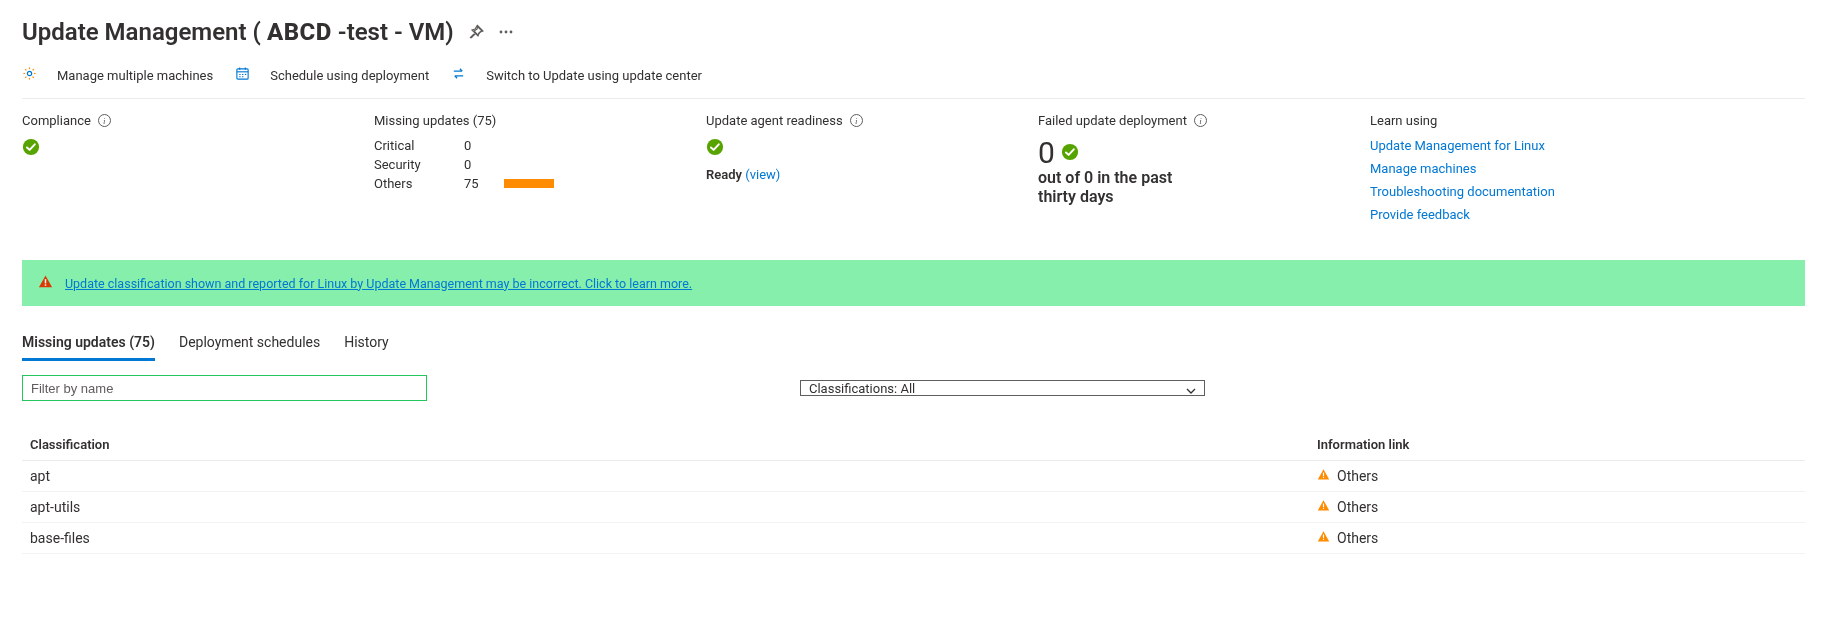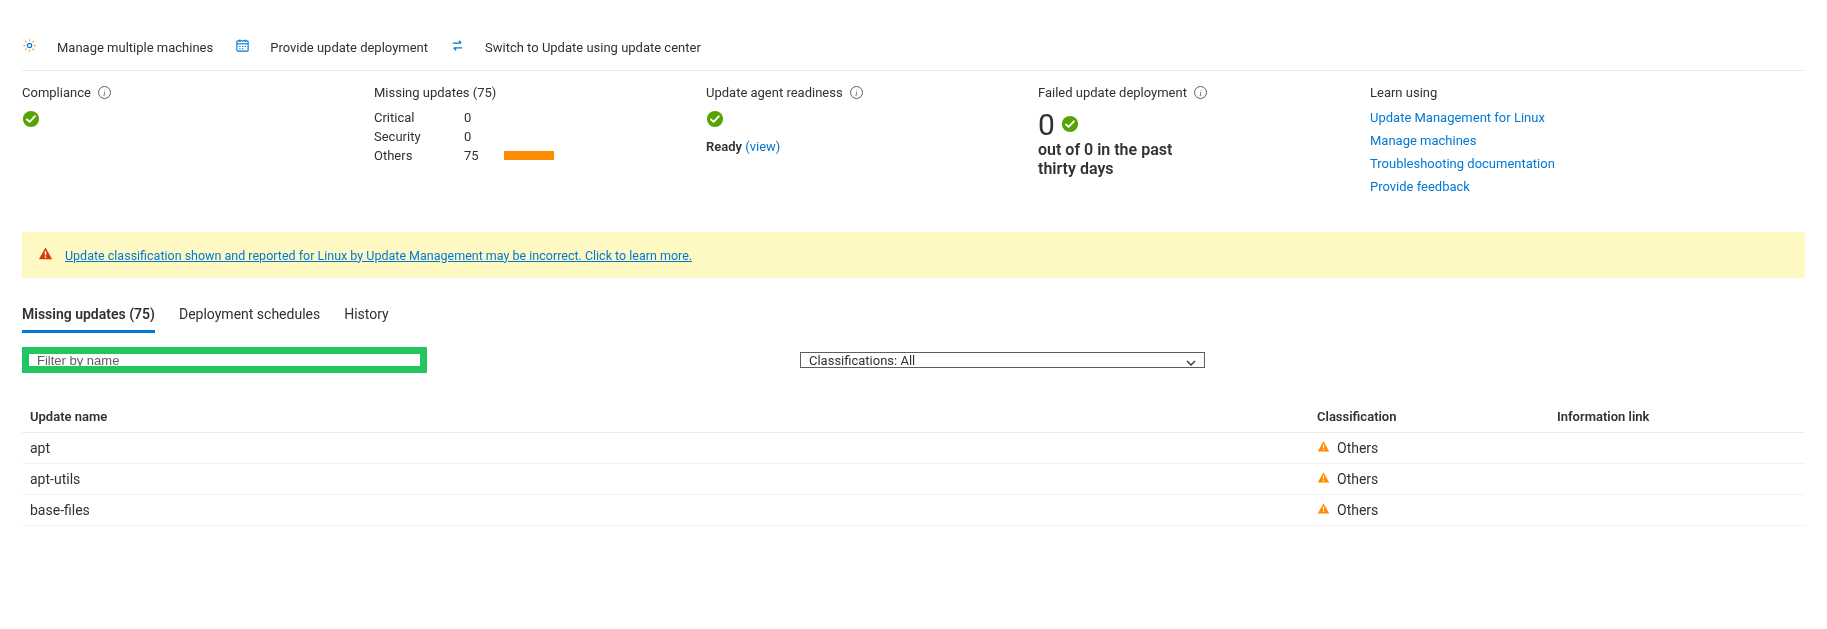--- a/index.html
+++ b/index.html
@@ -44,52 +44,73 @@
   .link { color:#0078d4; cursor:pointer; }
   .bold { font-weight:600; }
 
   .missing-grid { display:grid; grid-template-columns: 90px 40px 60px; row-gap:4px; font-size:13px;}
   .missing-grid .num { text-align:left; }
   .bar { height:9px; background:#ff8c00; width:50px; margin-top:3px;}
   .learn-list { display:flex; flex-direction:column; gap:8px; margin-top:2px; }
   .learn-list a { color:#0078d4; font-size:13px; text-decoration:none; cursor:pointer;}
 
   
-  .banner { background:#fef9c3; padding:14px 16px; margin-top:30px; display:flex; align-items:center; gap:12px;}
+  .banner { background:#86efac; padding:14px 16px; margin-top:30px; display:flex; align-items:center; gap:12px;}
   .banner .warn-icon svg { width:15px; height:15px; }
   .banner a { color:#0078d4; text-decoration:underline; font-size:12.5px;}
 
   
   .tabs { display:flex; gap:24px; margin-top:22px; border-bottom: none; }
   .tab { padding: 6px 0 8px 0; font-size:14px; color:#323130; cursor:pointer; border-bottom:3px solid transparent;}
   .tab.active { font-weight:600; border-bottom-color:#0078d4; }
 
   
   .filter-row { display:flex; gap:20px; margin-top:14px; align-items:center; }
-  .text-input { width:405px; height:26px; border:7px solid #22c55e; padding:2px 8px; font-size:13px; color:#323130; background:#fff;}
+  .text-input { width:405px; height:26px; border:1px solid #22c55e; padding:2px 8px; font-size:13px; color:#323130; background:#fff;}
   .text-input::placeholder { color:#605e5c; }
   .select-wrap { margin-left:auto; margin-right:600px; position:relative; width:405px;}
   .select { width:100%; height:16px; border:1px solid #605e5c; background:#fff; padding:3px 28px 3px 8px; font-size:13px; display:flex; align-items:center; cursor:pointer;}
   .select .chev { position:absolute; right:8px; top:5px; }
   .select .chev svg{ width:12px; height:12px; }
 
   
   .table { margin-top:28px; width:100%; }
   .thead, .trow { display:grid; grid-template-columns: 1fr 240px 240px; align-items:center; }
   .thead { font-weight:600; padding: 8px 8px; border-bottom:1px solid #edebe9;}
   .trow { padding: 7px 8px; border-bottom:1px solid #f3f2f1; font-size:14px;}
   .class-cell { display:flex; align-items:center; gap:7px; }
   .warn-tri svg { width:13px; height:13px; }
 
 </style>
 </head>
 <body>
 
 <div class="page">
 
+  <div class="title-row">
+    <div class="title-text">
+      <span>Update Management (</span>
+      <span class="bold-part">ABCD</span>
+      <span>-test - VM)</span>
+    </div>
+    <span class="icon-btn">
+      <svg viewBox="0 0 16 16" fill="none" stroke="#605e5c" stroke-width="1.2">
+        <path d="M9 1l6 6-3 1-2 3-2-2-5 5 5-5-2-2 3-2 1-3z" transform="rotate(0 8 8)"></path>
+        <path d="M6 10 L2 14"></path>
+        <path d="M9 2 L14 7 L11 9 L10 12 L4 6 L7 5 Z" fill="none"></path>
+      </svg>
+    </span>
+    <span class="icon-btn">
+      <svg viewBox="0 0 16 16" fill="#605e5c">
+          <circle cx="3" cy="8" r="1.4"></circle>
+          <circle cx="8" cy="8" r="1.4"></circle>
+          <circle cx="13" cy="8" r="1.4"></circle>
+        </svg>
+    </span>
+  </div>
 
   <div class="toolbar">
     <div class="toolbar-item">
       <span>
         <svg viewBox="0 0 16 16">
             <circle cx="8" cy="8" r="2.3" fill="none" stroke="#0078d4" stroke-width="1.3"></circle>
             <g stroke="#ff8c00" stroke-width="1.3">
               <line x1="8" y1="1.5" x2="8" y2="3.3"></line>
               <line x1="8" y1="12.7" x2="8" y2="14.5"></line>
               <line x1="1.5" y1="8" x2="3.3" y2="8"></line>
@@ -110,21 +131,21 @@
             <line x1="2" y1="6.2" x2="14" y2="6.2"></line>
             <line x1="5" y1="1.5" x2="5" y2="4"></line>
             <line x1="11" y1="1.5" x2="11" y2="4"></line>
             <line x1="4.5" y1="9" x2="6" y2="9"></line>
             <line x1="7.5" y1="9" x2="9" y2="9"></line>
             <line x1="10.5" y1="9" x2="12" y2="9"></line>
             <line x1="4.5" y1="11.5" x2="6" y2="11.5"></line>
             <line x1="7.5" y1="11.5" x2="9" y2="11.5"></line>
           </svg>
       </span>
-      <span class="label">Provide update deployment</span>
+      <span class="label">Schedule using deployment</span>
     </div>
     <div class="toolbar-item">
       <span>
         <svg viewBox="0 0 16 16" fill="none" stroke="#0078d4" stroke-width="1.4">
             <path d="M3 5.5 H12 M12 5.5 L9.5 3"></path>
             <path d="M13 10.5 H4 M4 10.5 L6.5 13"></path>
           </svg>
       </span>
       <span class="label">Switch to Update using update center</span>
     </div>
@@ -244,21 +265,20 @@
           <svg viewBox="0 0 12 12" fill="none" stroke="#323130" stroke-width="1.3">
               <path d="M2 4 L6 8 L10 4"></path>
             </svg>
         </span>
       </div>
     </div>
   </div>
 
   <div class="table">
     <div class="thead">
-      <div>Update name</div>
       <div>Classification</div>
       <div>Information link</div>
     </div>
 
     <div class="trow">
       <div>apt</div>
       <div class="class-cell">
         <span class="warn-tri">
           <svg viewBox="0 0 16 16">
               <path d="M8 1.5 L15 14 H1 Z" fill="#ff8c00"></path>

